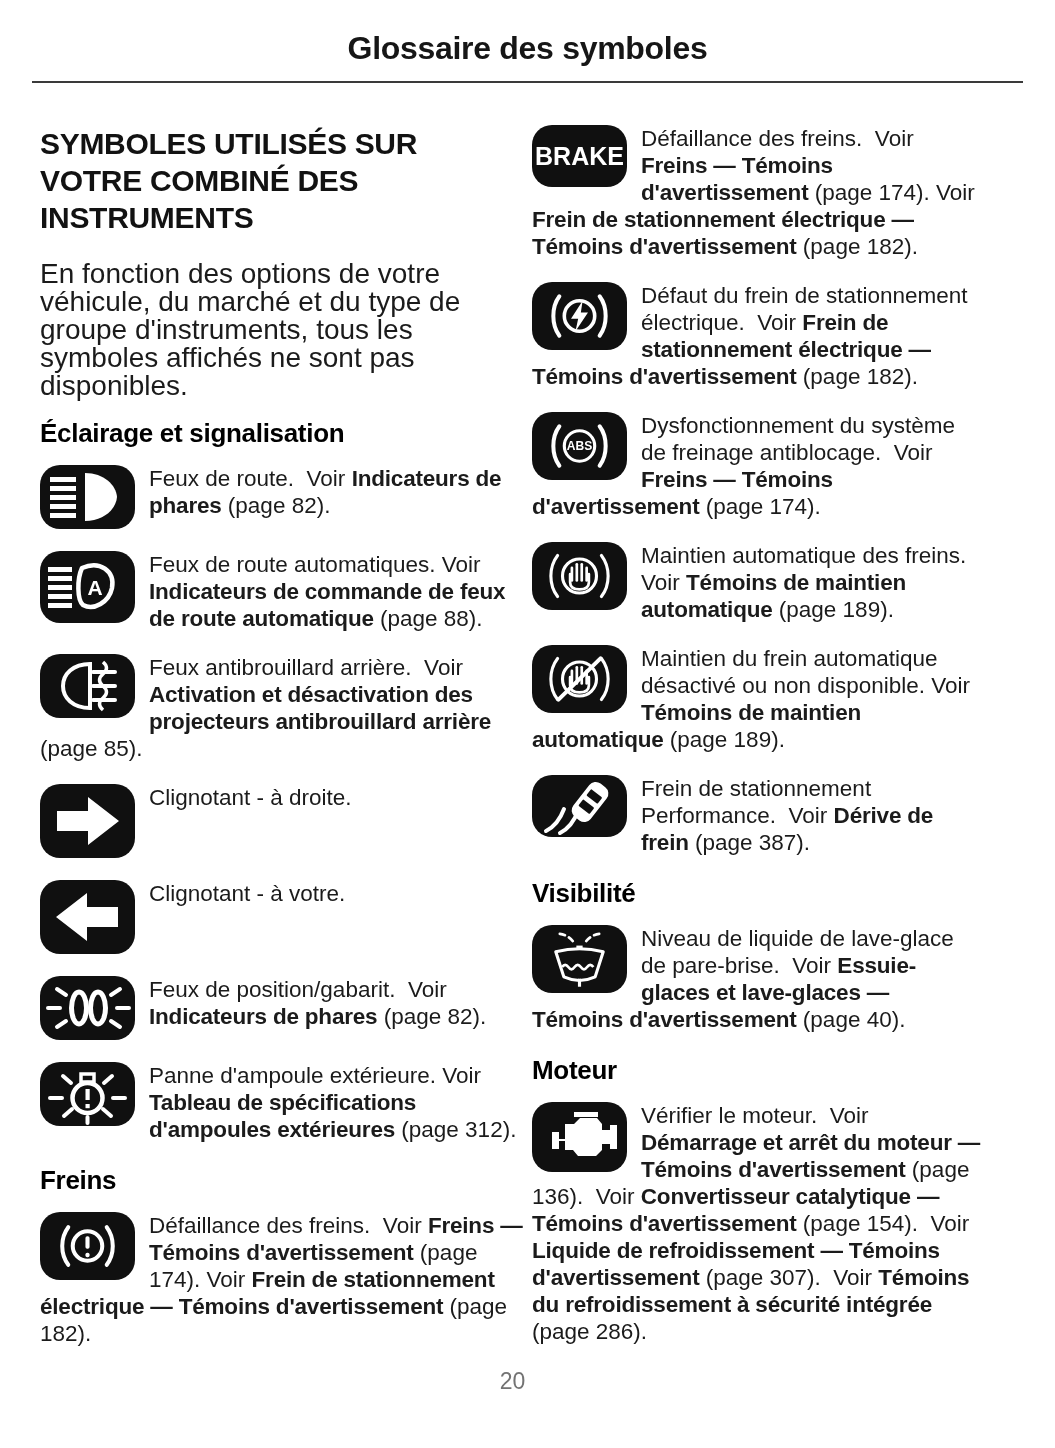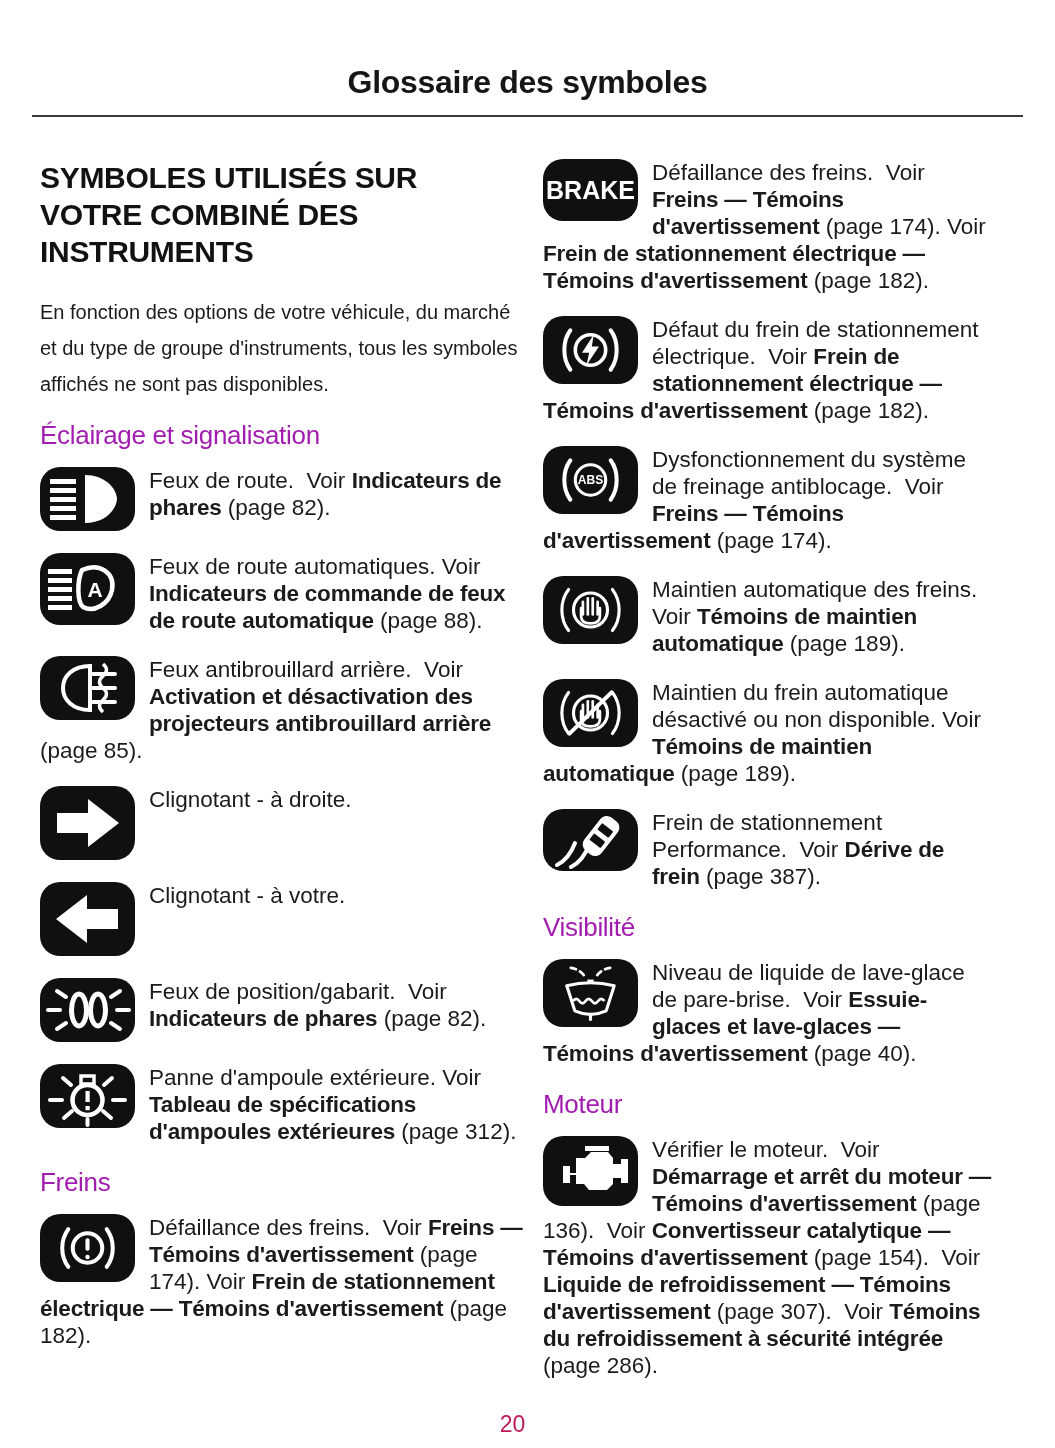--- a/index.html
+++ b/index.html
@@ -2,43 +2,43 @@
 <html><head>
 <meta charset="utf-8">
 <style>
   html,body{margin:0;padding:0;background:#fff;}
   body{
     width:1055px;height:1448px;position:relative;overflow:hidden;
     font-family:"Liberation Sans","DejaVu Sans",sans-serif;color:#1b1b1b;
     -webkit-font-smoothing:antialiased;
   }
   .page-title{
-    padding-top:64px;text-align:center;font-size:32px;font-weight:700;
+    padding-top:30px;text-align:center;font-size:32px;font-weight:700;
     letter-spacing:-0.3px;color:#161616;
   }
   .title-rule{border:none;border-top:2px solid #3a3a3a;margin:14px 32px 0 32px;}
   .columns{display:flex;padding:42px 0 0 40px;}
-  .col-left{width:484px;margin-right:19px;flex:none;}
+  .col-left{width:484px;margin-right:8px;flex:none;}
   .col-right{width:450px;flex:none;}
   .main-heading{
     font-size:30px;line-height:37px;font-weight:700;color:#121212;
     max-width:442px;margin:0 0 24px 0;letter-spacing:-0.3px;
   }
-  .intro{font-size:20px;line-height:36px;margin:0 0 18px 0;}
-  .section-title{font-size:26px;font-weight:400;letter-spacing:-0.3px;margin:6px 0 16px 0;color:#a21caf;}
+  .intro{font-size:28px;line-height:28px;margin:0 0 18px 0;}
+  .section-title{font-size:26px;font-weight:700;letter-spacing:-0.3px;margin:6px 0 16px 0;color:#000000;}
   .entry{display:flow-root;margin-bottom:22px;}
   .ib{
     float:left;width:95px;background:#101010;border-radius:20px;margin-right:14px;
     display:flex;align-items:center;justify-content:center;
   }
   .ib svg{display:block;width:95px;height:100%;}
   .h62{height:62px}.h64{height:64px}.h70{height:70px}.h72{height:72px}.h74{height:74px}.h76{height:68px}
   .entry-text{font-size:22.5px;line-height:27px;margin:0;white-space:pre-wrap;}
   .entry-text b{font-weight:700;letter-spacing:-0.2px;}
-  .page-number{position:absolute;top:1411px;left:0;width:1025px;text-align:center;font-size:23px;color:#be185d;}
+  .page-number{position:absolute;top:1368px;left:0;width:1025px;text-align:center;font-size:23px;color:#737373;}
 </style>
 </head>
 <body>
 
 <div class="page-title">Glossaire des symboles</div>
 <hr class="title-rule">
 
 <div class="columns">
 
   <div class="col-left">

